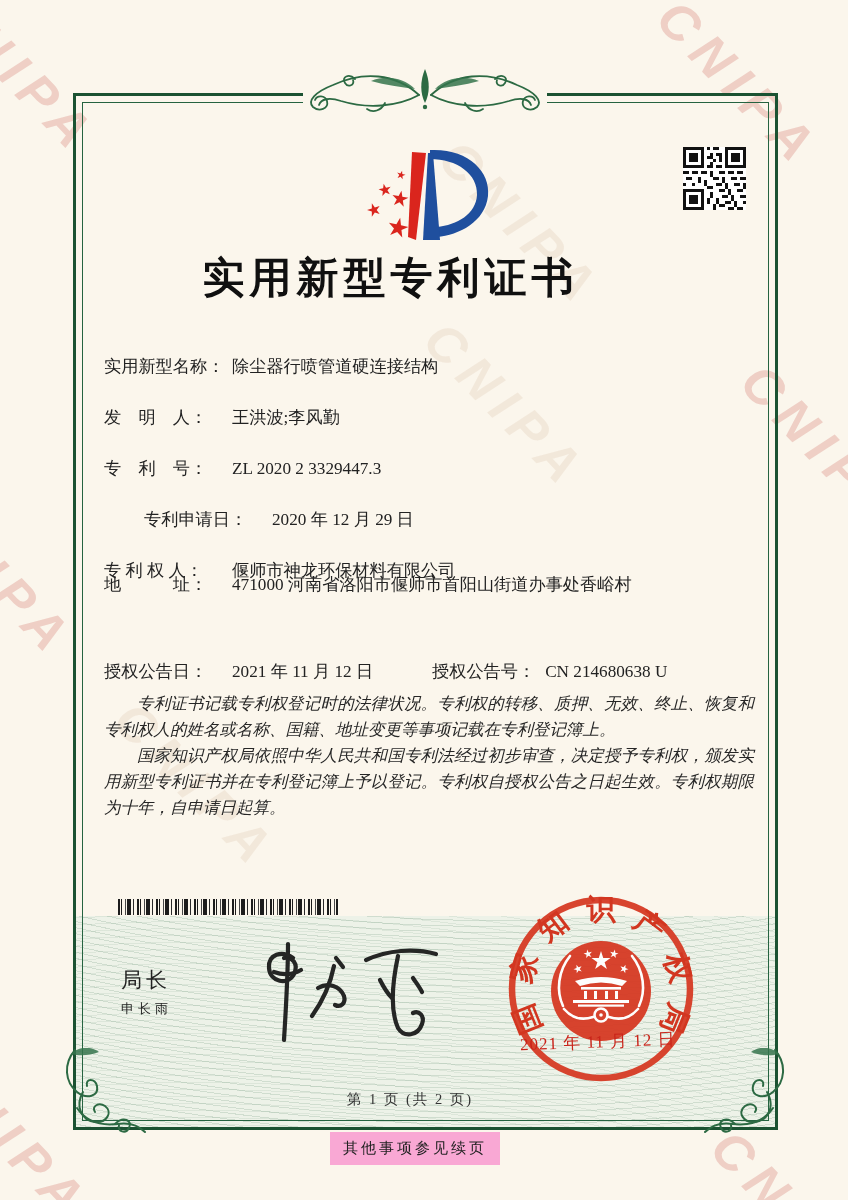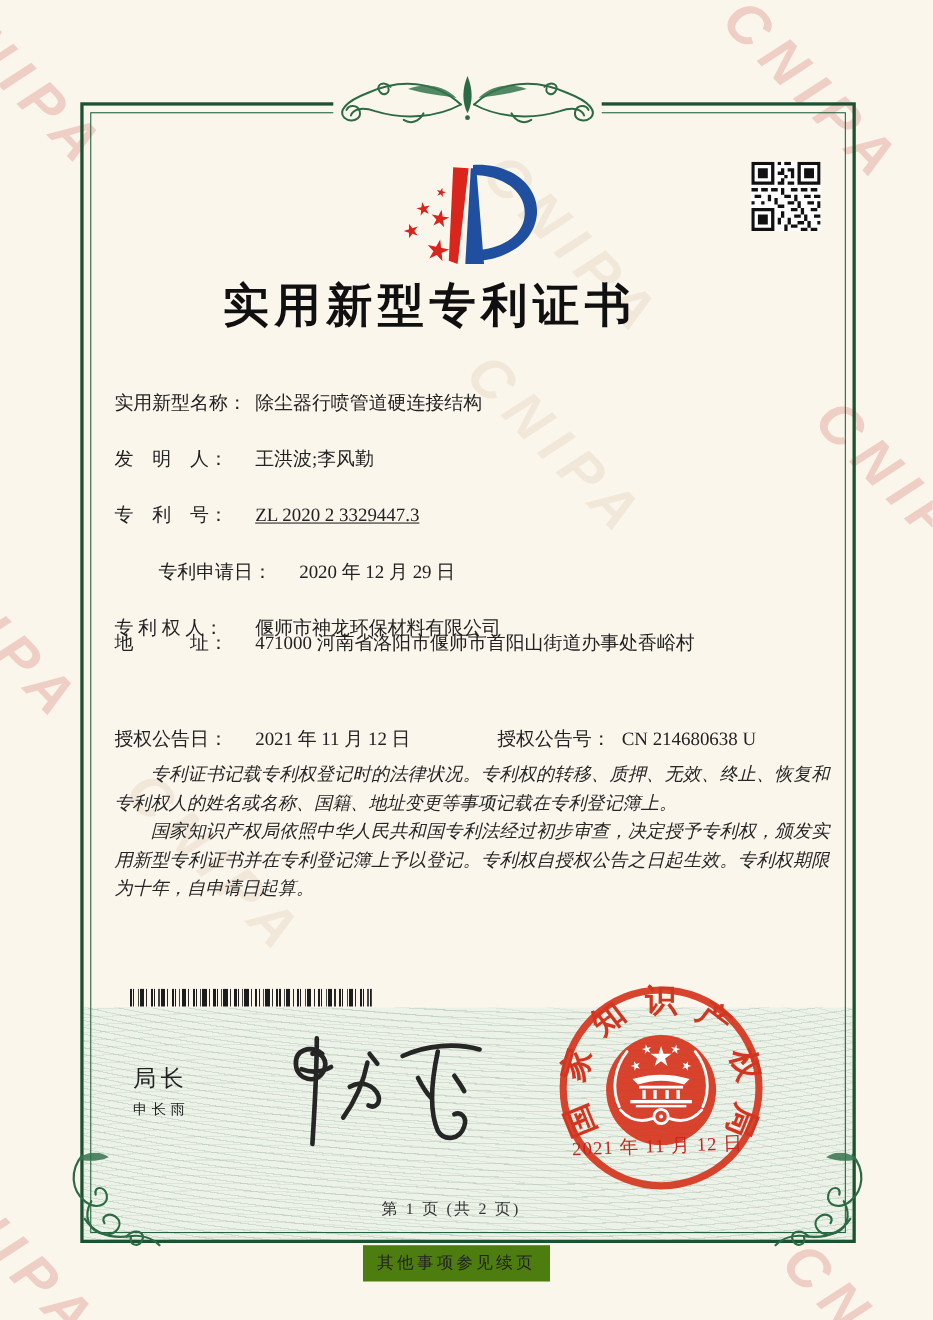--- a/index.html
+++ b/index.html
@@ -29,24 +29,24 @@
   .content{position:absolute;z-index:2;color:#2a2a2a;}
   .deco{position:absolute;z-index:4;pointer-events:none;}
 
   #cert-number{left:104px;top:143px;font-size:17px;letter-spacing:3px;color:#3c3c3c;}
   #page-title{left:73px;top:250px;width:635px;text-align:center;font-size:42px;
     font-weight:700;letter-spacing:5px;color:#101010;}
 
   .field-row{left:104px;width:660px;font-size:17.2px;white-space:nowrap;}
   .field-label{display:inline-block;width:128px;color:#222;}
   .field-value{color:#222;}
-  #row0{top:354px;} #row1{top:405px;} #row2{top:456px;text-decoration:underline;} #row3{top:507px;margin-left:40px;}
+  #row0{top:354px;} #row1{top:405px;} #row2{top:456px;} #row3{top:507px;margin-left:40px;}
   #row4{top:558px;} #row5{top:572px;} #row6{top:659px;}
   #grant-col{left:432px;top:659px;font-size:17.2px;white-space:nowrap;}
-  #grant-col .field-label{width:auto;margin-right:10px;margin-left:20px;}
+  #grant-col .field-label{width:auto;margin-right:10px;}
 
   #paragraphs{left:104px;top:691px;width:650px;font-size:16.5px;line-height:26px;
     font-style:italic;color:#262626;text-align:justify;}
   #paragraphs p{margin:0;text-indent:2em;}
 
   #barcode{left:118px;top:899px;width:220px;height:16px;z-index:2;
     background:repeating-linear-gradient(90deg,
       #1c1c1c 0 2px,rgba(0,0,0,0) 2px 3px,#1c1c1c 3px 4px,rgba(0,0,0,0) 4px 7px,
       #474747 7px 8px,rgba(0,0,0,0) 8px 9px,#1c1c1c 9px 13px,rgba(0,0,0,0) 13px 15px,
       #2a2a2a 15px 16px,rgba(0,0,0,0) 16px 19px);}
@@ -54,21 +54,21 @@
   #signoff-title{left:121px;top:966px;font-size:21px;letter-spacing:4px;color:#222;}
   #signoff-name{left:121px;top:1000px;font-size:13px;letter-spacing:4px;color:#222;}
   #signature{left:248px;top:936px;z-index:2;}
 
   #seal{left:501px;top:889px;z-index:4;}
   #seal-date{left:520px;top:1030px;width:180px;font-size:17px;color:#c9241a;
     letter-spacing:1px;z-index:5;transform:rotate(-2deg);white-space:nowrap;}
 
   #footer-page{left:60px;top:1090px;width:700px;text-align:center;font-size:14.5px;
     letter-spacing:2px;color:#333;z-index:2;}
-  #continuation{left:330px;top:1132px;background:#4d7c0f;padding:7px 13px;
+  #continuation{left:330px;top:1132px;background:#f9a8d4;padding:7px 13px;
     font-size:15px;letter-spacing:3px;color:#222;z-index:4;}
 </style>
 </head>
 <body>
 
 <div id="page">
 
   <div class="wm wm-strong" style="left:-35px;top:-25px;">CNIPA</div>
   <div class="wm wm-strong" style="left:688px;top:-12px;">CNIPA</div>
   <div class="wm wm-strong" style="left:772px;top:352px;">CNIPA</div>

